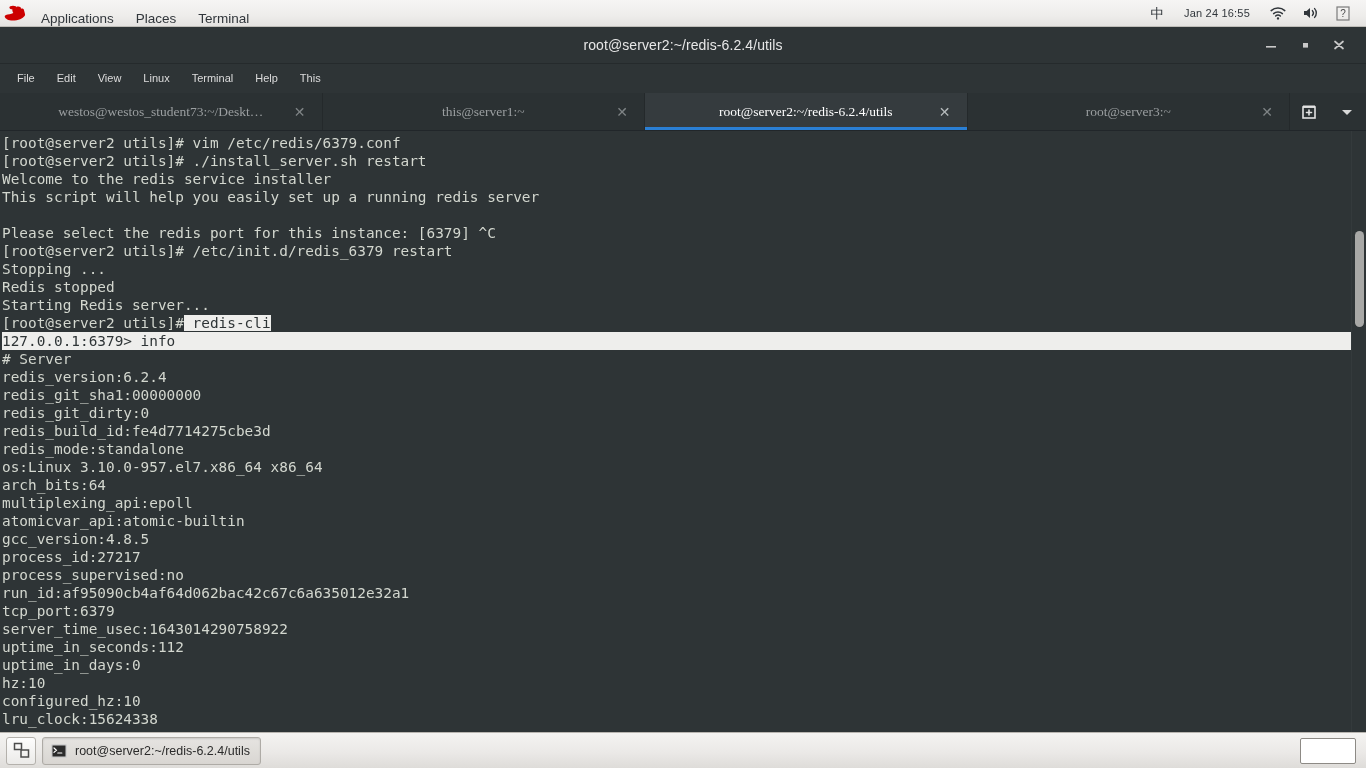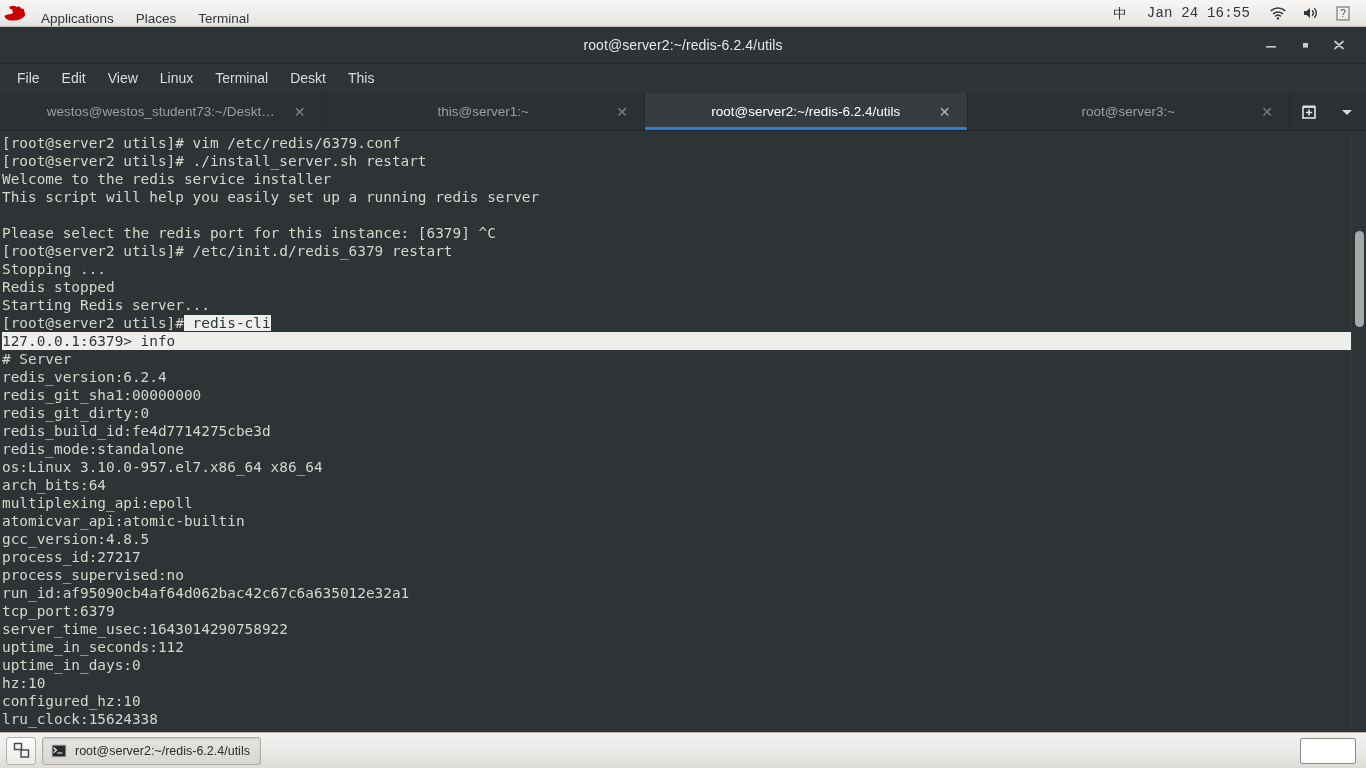--- a/index.html
+++ b/index.html
@@ -23,21 +23,21 @@
   .rh-logo { width: 30px; height: 27px; position: relative; display: flex; align-items: center; justify-content: center; }
   .topbar-menu {
     padding: 0 11px; height: 17px; line-height: 27px;
     cursor: default; color: #31363b;
   }
   .topbar-right {
     margin-left: auto; display: flex; align-items: center;
     height: 100%; padding-right: 8px; gap: 0px;
   }
   .tr-item { padding: 0 8px; height: 27px; line-height: 27px; display:flex; align-items:center; color:#31363b; }
-  .tr-clock { font-size: 14px; letter-spacing: 0.2px; padding: 0 12px; font-family: Liberation Mono, monospace; }
+  .tr-clock { font-size: 11px; letter-spacing: 0.2px; padding: 0 12px; }
   .ime-ind { font-size: 13.5px; }
 
   
   #terminal-window {
     position: absolute; top: 27px; left: 0;
     width: 1366px; height: 705px;
     background: #2e3436;
   }
   #titlebar {
     height: 37px; width: 100%;
@@ -53,21 +53,21 @@
   }
   .wc-group { margin-left: auto; display: flex; align-items: center; padding-right: 10px; z-index: 3; gap: 0; }
   .wc { width: 34px; height: 28px; display: flex; align-items: center; justify-content: center; color: #cfcfcf; }
   .wc svg { display: block; }
 
   #menubar {
     height: 29px; width: 100%;
     background: #2e3436;
     display: flex; align-items: flex-start;
     padding-left: 6px;
-    font-size: 14px; color: #dcdcdc;
+    font-size: 11px; color: #dcdcdc;
   }
   .menu-item { padding: 0 11px; height: 29px; line-height: 29px; }
 
   
   #tabbar {
     height: 38px; width: 100%;
     background: #2b3133;
     display: flex; align-items: stretch;
     border-bottom: 1px solid #21262a;
   }
@@ -75,20 +75,21 @@
     flex: 1 1 0; min-width: 0;
     display: flex; align-items: center; justify-content: center;
     position: relative;
     font-size: 13.5px; color: #9b9fa1;
     border-right: 1px solid #24292b;
     padding: 0 6px;
   }
   .tab .tab-label {
     white-space: nowrap; overflow: hidden; text-overflow: ellipsis;
     max-width: calc(100% - 34px);
+    font-family: Liberation Serif, serif;
   }
   .tab .tab-close {
     position: absolute; right: 16px; top: 50%; transform: translateY(-50%);
     font-size: 14px; color: #7f8486; line-height: 1;
   }
   .tab.active {
     background: #353b3e; color: #ffffff;
   }
   .tab.active .tab-label { font-weight: normal; color: #ffffff; }
   .tab.active::after {
@@ -250,21 +251,21 @@
       </div>
     </div>
   </div>
 
   <div id="menubar">
     <div class="menu-item">File</div>
     <div class="menu-item">Edit</div>
     <div class="menu-item">View</div>
     <div class="menu-item">Linux</div>
     <div class="menu-item">Terminal</div>
-    <div class="menu-item">Deskt</div>
+    <div class="menu-item">Help</div>
     <div class="menu-item">This</div>
   </div>
 
   <div id="tabbar">
     <div class="tab">
       <span class="tab-label">westos@westos_student73:~/Deskt…</span>
       <span class="tab-close">✕</span>
     </div>
     <div class="tab">
       <span class="tab-label">this@server1:~</span>

